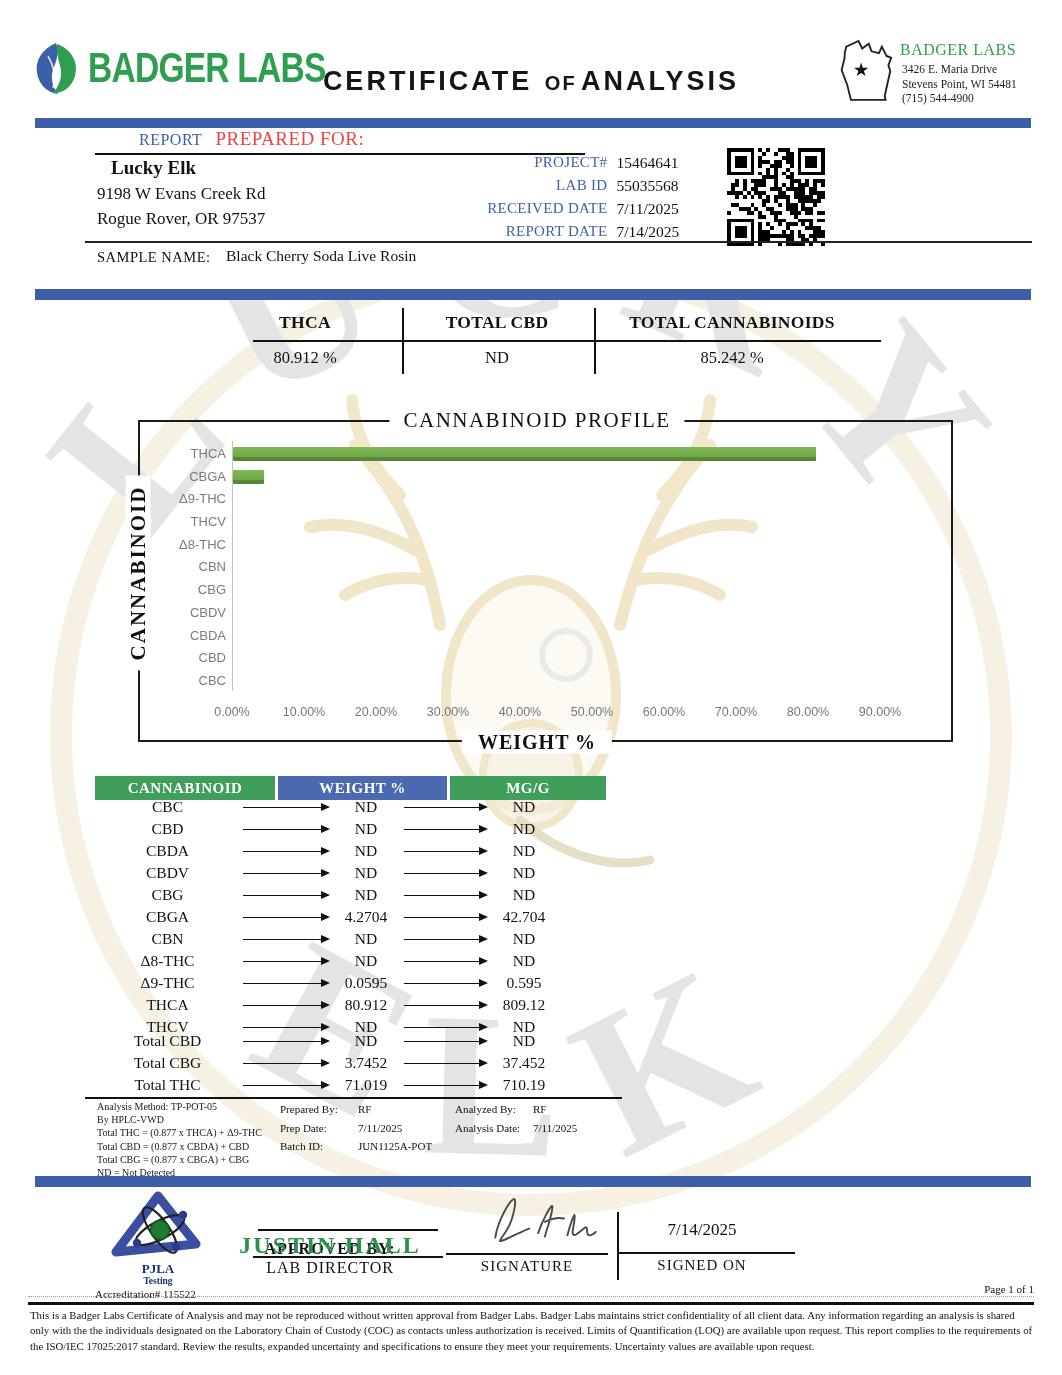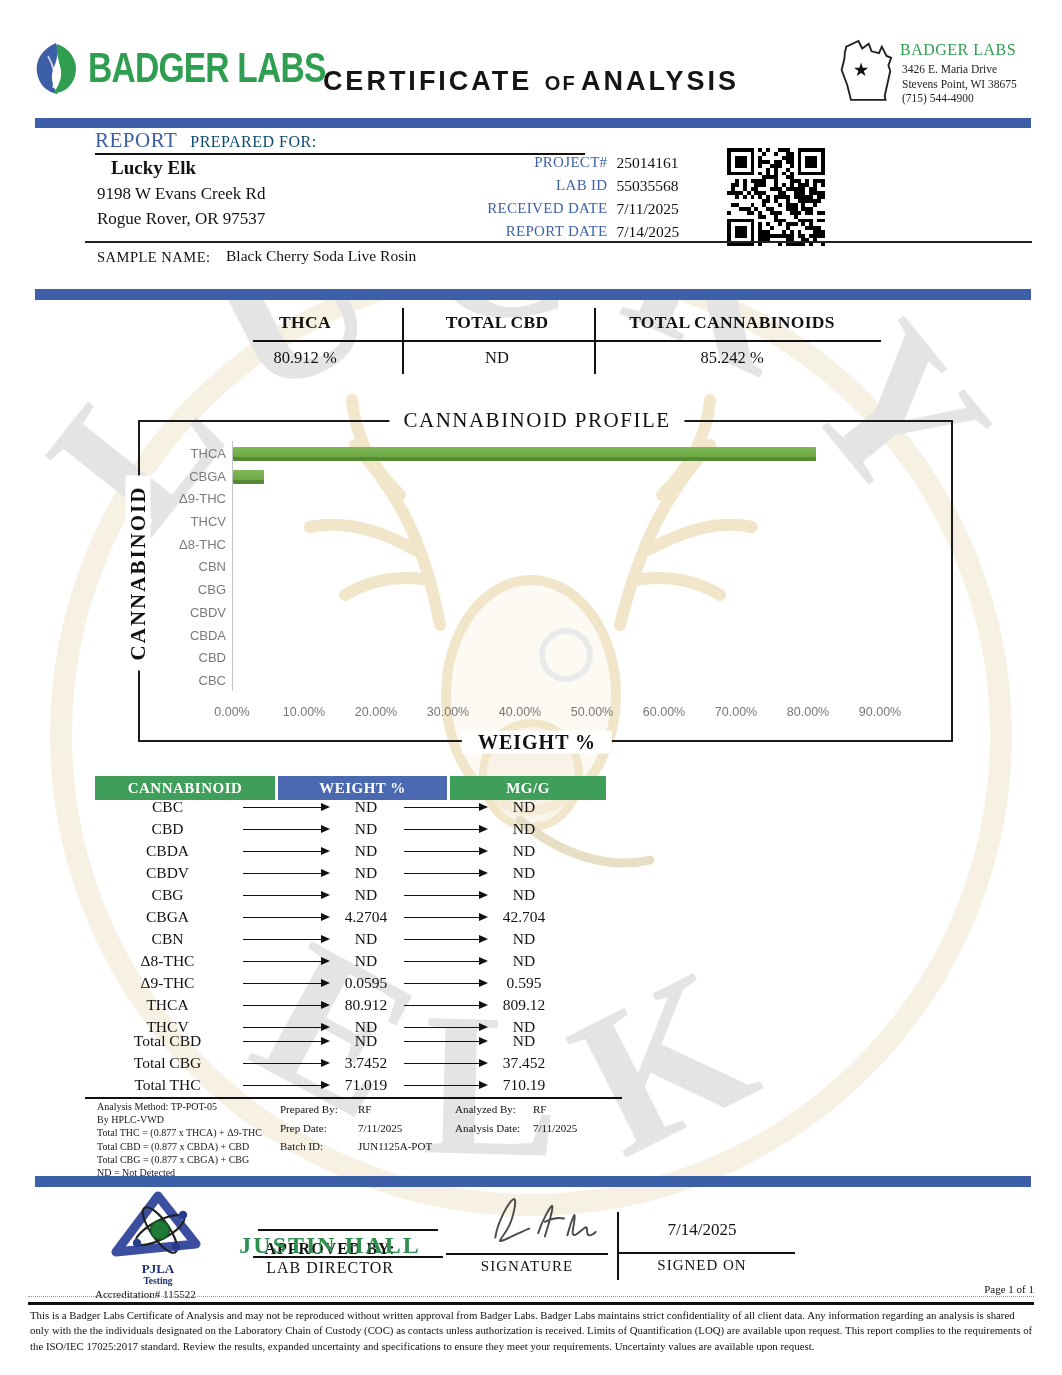--- a/index.html
+++ b/index.html
@@ -23,22 +23,22 @@
   #lab-name{left:900px;top:41px;font-size:16px;color:#2f9e50;letter-spacing:.5px;}
   #lab-addr{left:902px;top:62px;font-size:11.5px;line-height:14.5px;color:#222;}
 
   .bluebar{left:35px;width:996px;background:#3d5fa7;}
   #bluebar1{top:118px;height:10px;}
   #bluebar2{top:289px;height:11px;}
   #bluebar3{top:1176px;height:11px;}
 
   
   #report-head{left:95px;top:128px;white-space:nowrap;}
-  #report-word{font-size:21px;color:#3d5fa7;letter-spacing:.5px;}
-  #prepared-word{font-size:16px;color:#0c4a6e;margin-left:9px;letter-spacing:.5px;}
+  #report-word{font-size:16px;color:#3d5fa7;letter-spacing:.5px;margin-left:44px;}
+  #prepared-word{font-size:19px;color:#ef4444;margin-left:9px;letter-spacing:.5px;}
   #report-underline{left:95px;top:153px;width:490px;height:2px;background:#111;}
   #client-name{left:97px;top:157px;font-size:19px;font-weight:bold;margin-left:14px;}
   #client-addr1{left:97px;top:184px;font-size:17px;}
   #client-addr2{left:97px;top:209px;font-size:17px;}
   #meta-block{left:420px;top:151px;width:300px;}
   .meta-row{display:flex;height:23px;align-items:center;}
   .meta-label{width:190px;text-align:right;color:#3f62a8;font-size:15px;letter-spacing:.3px;}
   .meta-value{width:105px;text-align:left;padding-left:9px;font-size:15.5px;color:#111;}
   #qr{left:727px;top:148px;}
   #hr1{left:85px;top:241px;width:947px;height:2px;background:#222;}
@@ -157,40 +157,40 @@
     <span class="t-big">ANALYSIS</span>
   </div>
 
   <svg id="wi-icon" class="z abs" width="58" height="68" viewBox="0 0 62 72">
     <path d="M9 24 C9 19 10 14 11 11 L24 5 L28 13 L35 8 L38 16 L46 18 L49 11 L54 21 L59 23 L56 31 L58 37 L52 64 L53 68 L16 68 L12 52 L6 36 Z" fill="#fff" stroke="#222" stroke-width="2"></path>
     <text x="18" y="42" font-size="20" fill="#111">★</text>
   </svg>
   <div id="lab-name" class="z abs">BADGER LABS</div>
   <div id="lab-addr" class="z abs">
     <div>3426 E. Maria Drive</div>
-    <div>Stevens Point, WI 38675</div>
+    <div>Stevens Point, WI 54481</div>
     <div>(715) 544-4900</div>
   </div>
 
   <div id="bluebar1" class="z abs bluebar"></div>
 
   <div id="report-head" class="z abs">
     <span id="report-word">REPORT</span>
     <span id="prepared-word">PREPARED FOR:</span>
   </div>
   <div id="report-underline" class="z abs"></div>
 
   <div id="client-name" class="z abs">Lucky Elk</div>
   <div id="client-addr1" class="z abs">9198 W Evans Creek Rd</div>
   <div id="client-addr2" class="z abs">Rogue Rover, OR 97537</div>
 
   <div id="meta-block" class="z abs">
       <div class="meta-row">
         <span class="meta-label">PROJECT#</span>
-        <span class="meta-value">25014161</span>
+        <span class="meta-value">15464641</span>
       </div>
       <div class="meta-row">
         <span class="meta-label">LAB ID</span>
         <span class="meta-value">55035568</span>
       </div>
       <div class="meta-row">
         <span class="meta-label">RECEIVED DATE</span>
         <span class="meta-value">7/11/2025</span>
       </div>
       <div class="meta-row">

